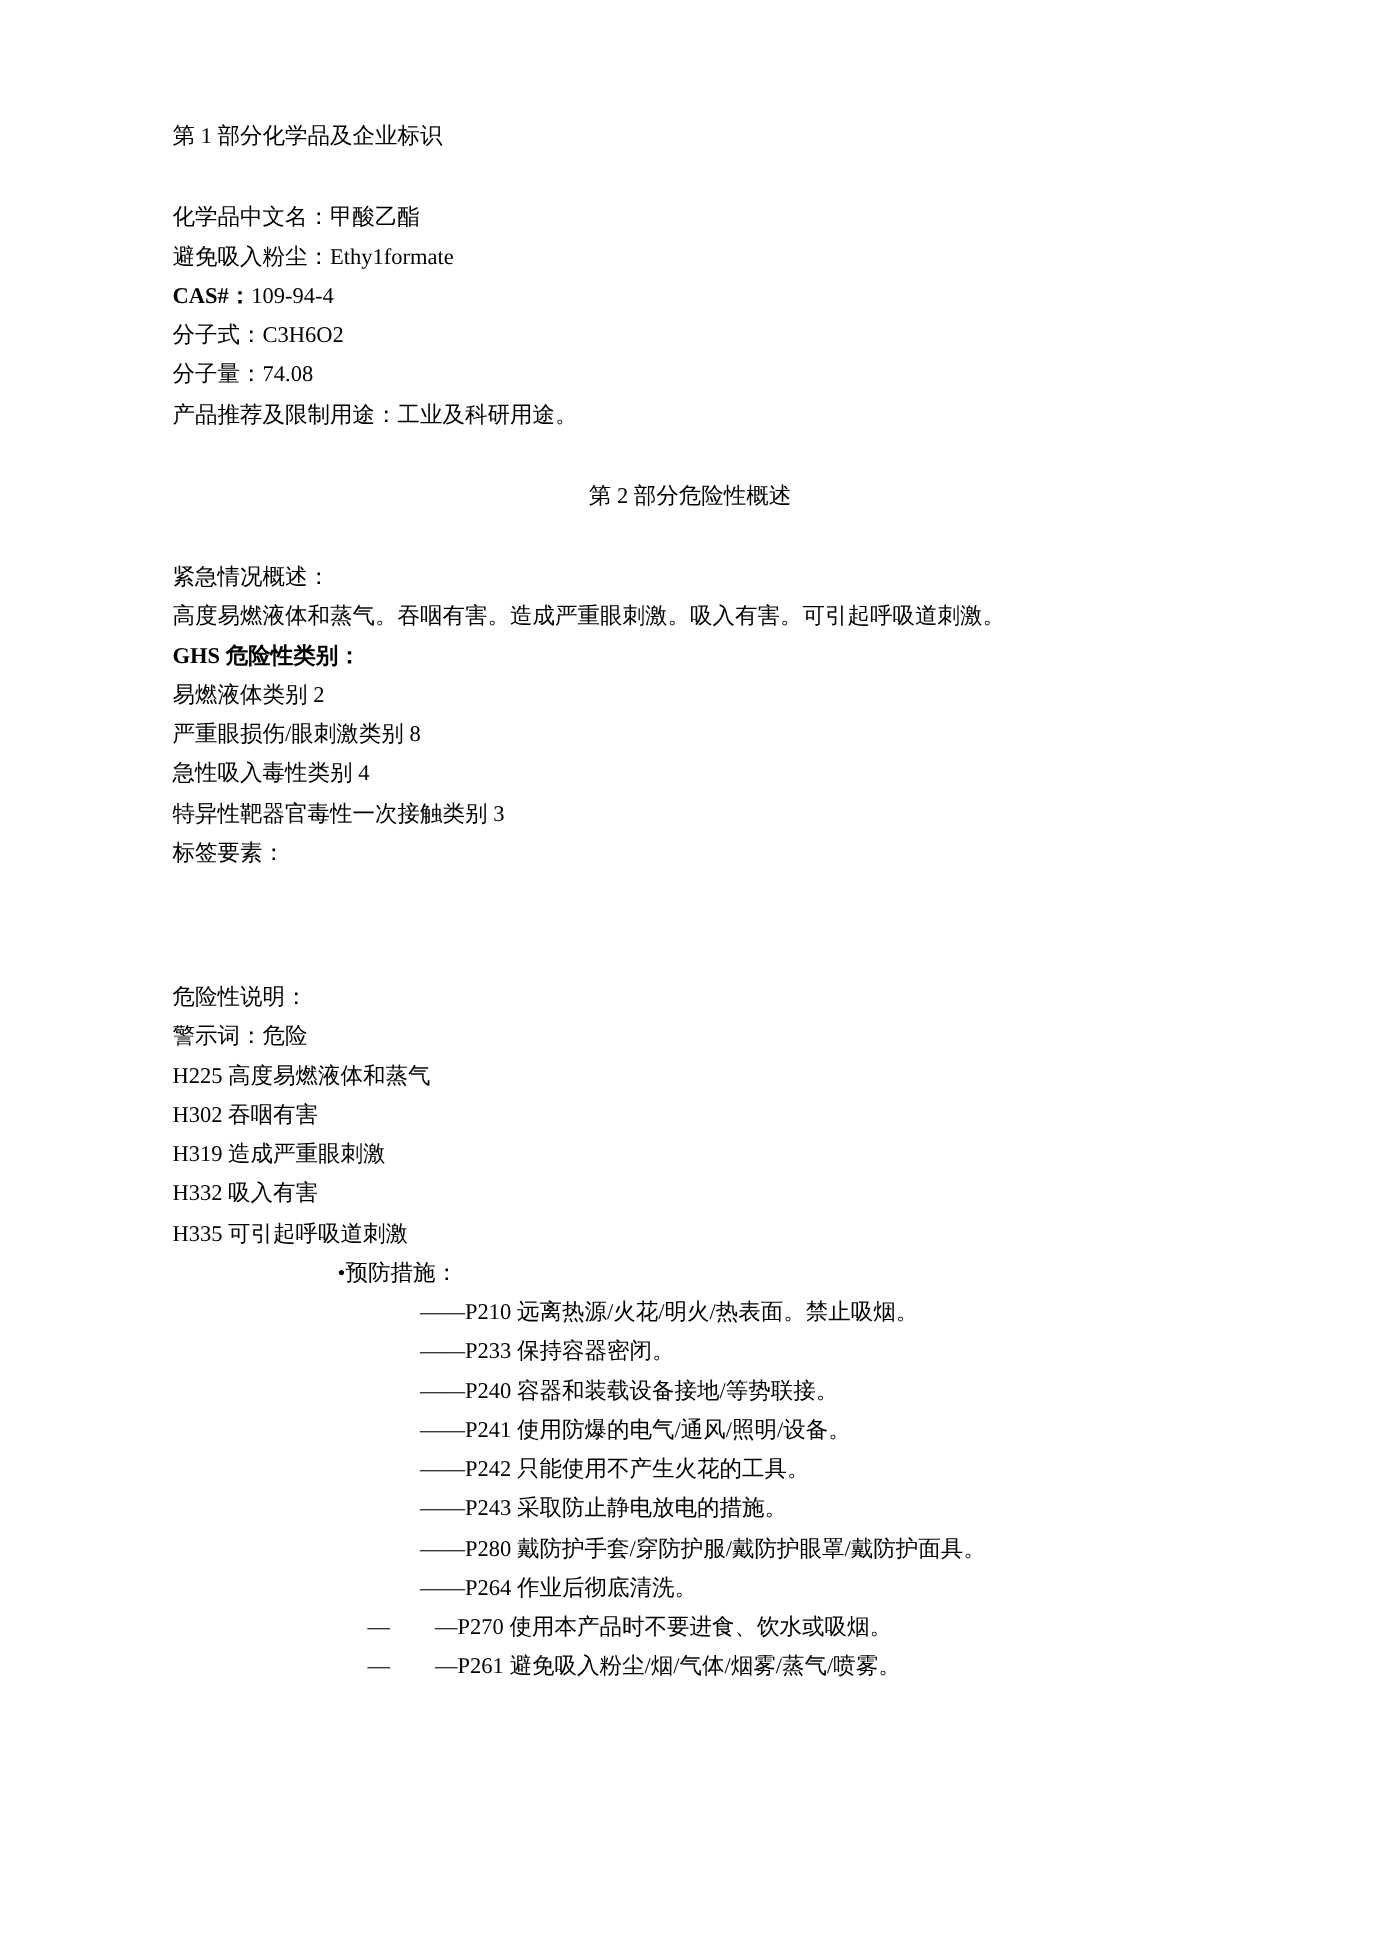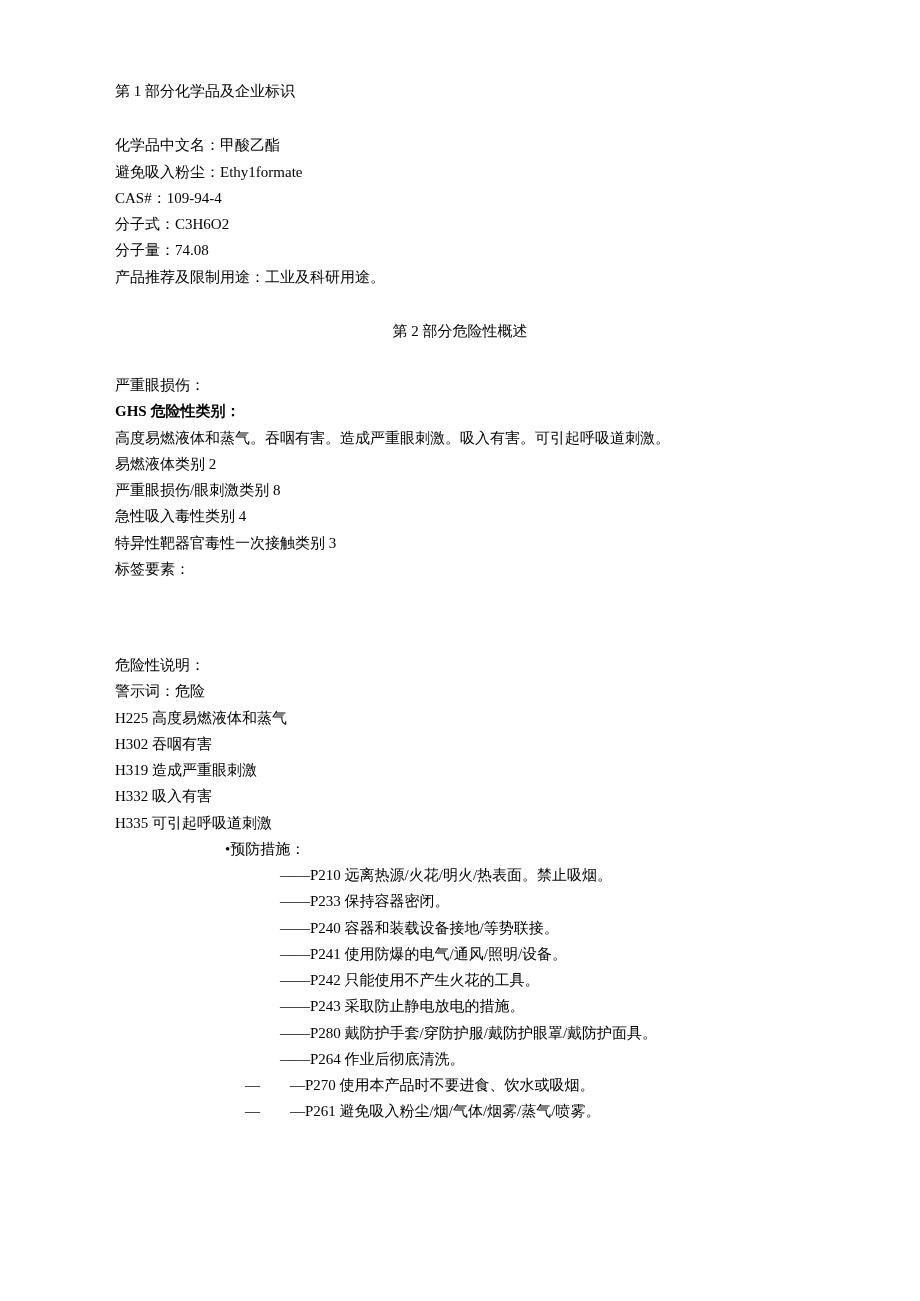--- a/index.html
+++ b/index.html
@@ -17,21 +17,21 @@
     text-align: left;
     margin: 0 0 28px 0;
   }
   .section-title-2 {
     text-align: center;
     margin: 28px 0 28px 0;
   }
   .block { margin: 0; }
   .row { margin: 0; }
   .label-bold { font-weight: bold; font-family: "Times New Roman", "SimSun", serif; }
-  .cas-label { font-weight: normal; font-family: "Times New Roman", serif; }
+  .cas-label { font-weight: bold; font-family: "Times New Roman", serif; }
   .gap { height: 70px; }
   .indent-1 { padding-left: 110px; }
   .indent-2 { padding-left: 165px; }
   .indent-2b { padding-left: 130px; }
   .dash-wide { letter-spacing: 0; }
   .p-item { white-space: nowrap; }
 </style>
 </head>
 <body>
 
@@ -54,26 +54,26 @@
     <span>分子量：</span><span>74.08</span>
   </div>
   <div class="row">
     <span>产品推荐及限制用途：</span><span>工业及科研用途。</span>
   </div>
 </div>
 
 <div class="section-title-2">第 2 部分危险性概述</div>
 
 <div class="block">
-  <div class="row">严重眼损伤：</div>
+  <div class="row">紧急情况概述：</div>
+  <div class="row">高度易燃液体和蒸气。吞咽有害。造成严重眼刺激。吸入有害。可引起呼吸道刺激。</div>
+
   <div class="row">
     <span class="label-bold">GHS 危险性类别：</span>
   </div>
-
-  <div class="row">高度易燃液体和蒸气。吞咽有害。造成严重眼刺激。吸入有害。可引起呼吸道刺激。</div>
   <div class="row">易燃液体类别 2</div>
   <div class="row">严重眼损伤/眼刺激类别 8</div>
   <div class="row">急性吸入毒性类别 4</div>
   <div class="row">特异性靶器官毒性一次接触类别 3</div>
 
   <div class="row">标签要素：</div>
 
   <div class="gap"></div>
 
   <div class="row">危险性说明：</div>

